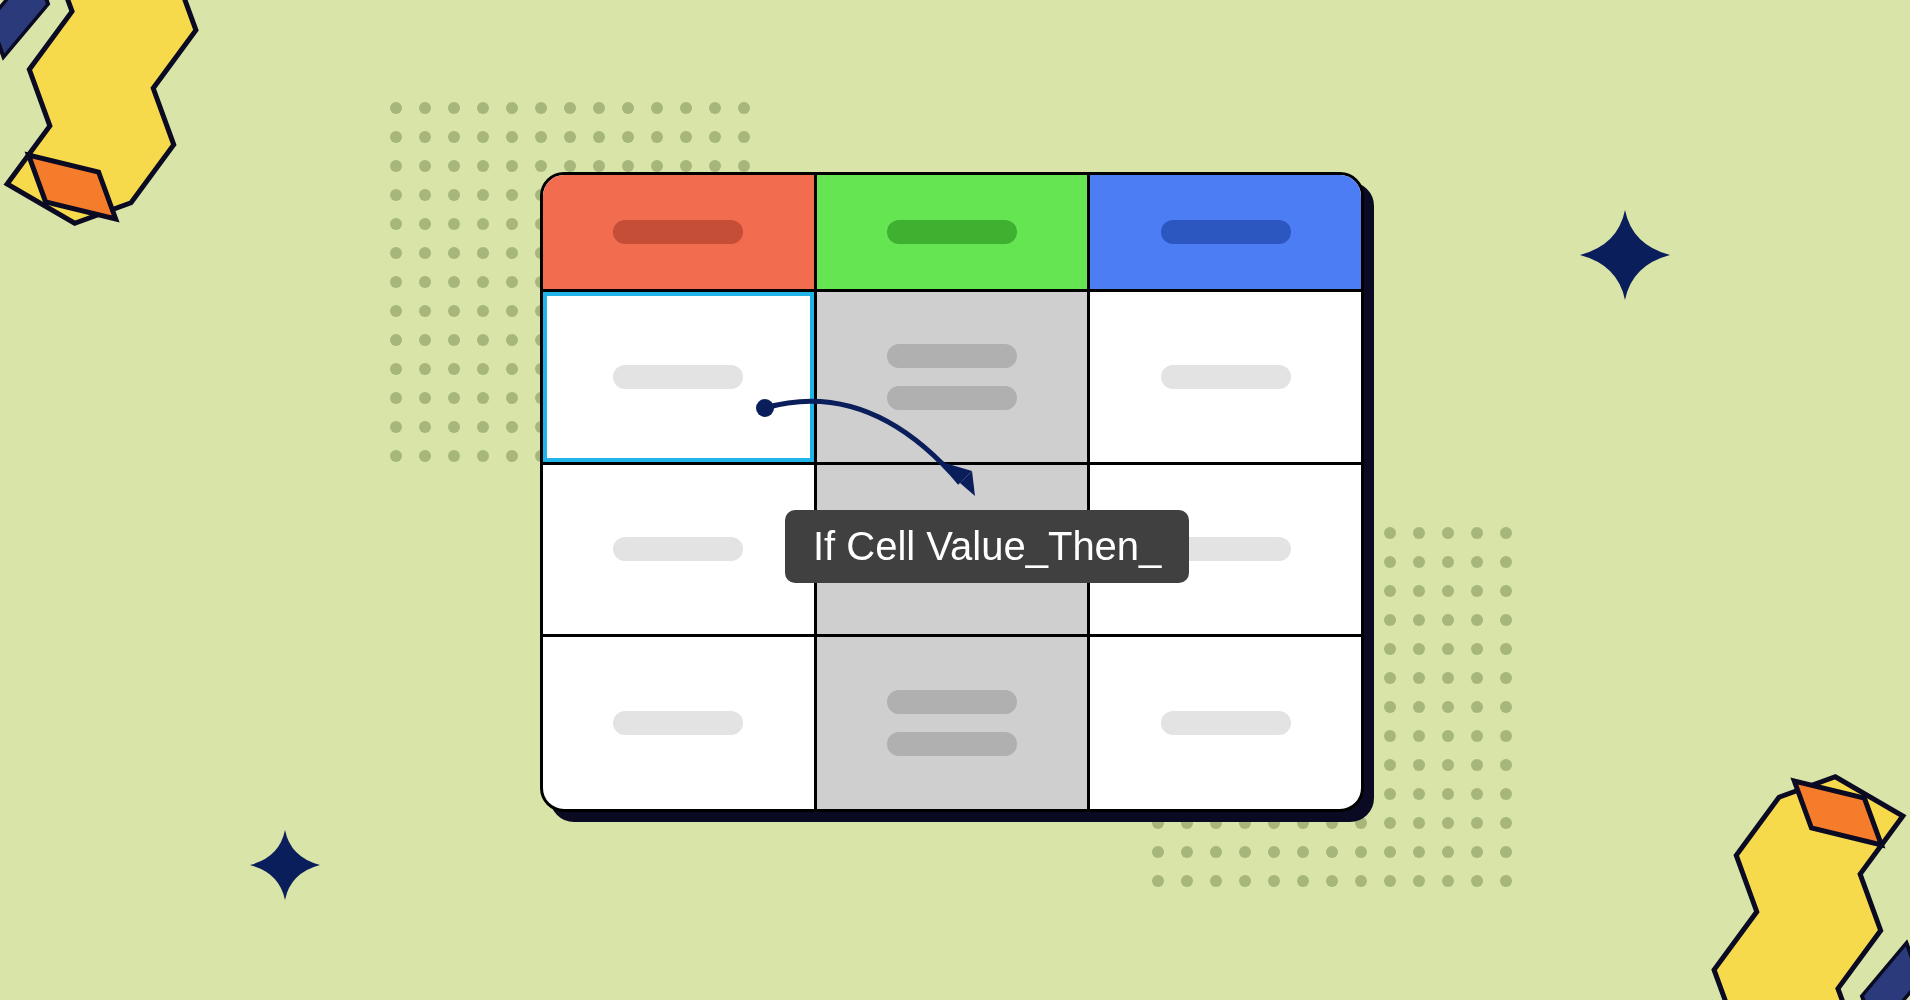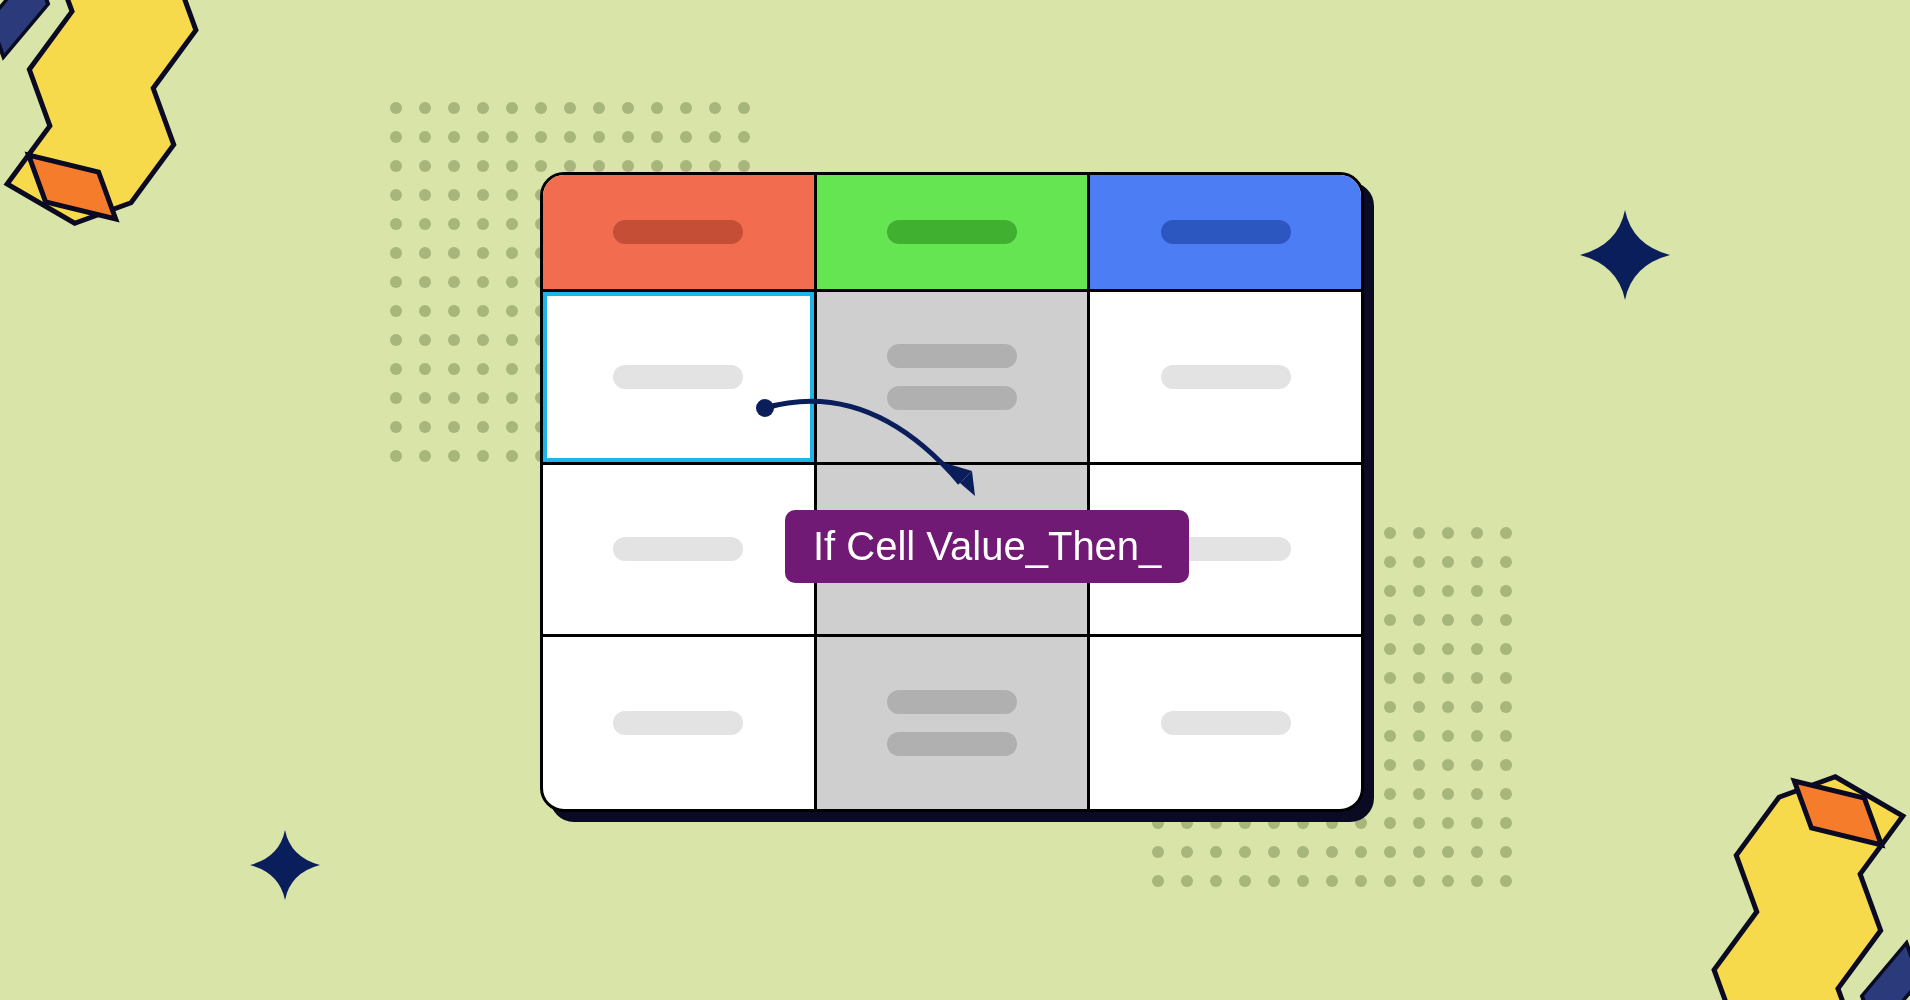--- a/index.html
+++ b/index.html
@@ -26,21 +26,21 @@
 
 .pill{width:130px;height:24px;border-radius:12px}
 .head .c1 .pill{background:#c44e36}
 .head .c2 .pill{background:#3fb02f}
 .head .c3 .pill{background:#2c57c1}
 .body .c1 .pill,.body .c3 .pill{background:#e3e3e3}
 .body .c2 .pill{background:#b0b0b0}
 
 .cell.selected{position:relative;box-shadow:inset 0 0 0 4px #1fb5e8}
 
-.formula-bubble{position:absolute;left:785px;top:510px;background:#701a75;color:#fff;font-size:40px;padding:14px 28px;border-radius:10px;z-index:5;white-space:nowrap}
+.formula-bubble{position:absolute;left:785px;top:510px;background:#404040;color:#fff;font-size:40px;padding:14px 28px;border-radius:10px;z-index:5;white-space:nowrap}
 
 .arrow{position:absolute;left:750px;top:388px;z-index:4}
 
 .star{position:absolute}
 .star-big{right:240px;top:210px}
 .star-small{left:250px;bottom:100px}
 
 .deco-corner{position:absolute}
 .deco-tl{left:-50px;top:-50px;transform:rotate(-20deg)}
 .deco-br{right:-50px;bottom:-50px;transform:rotate(160deg)}

